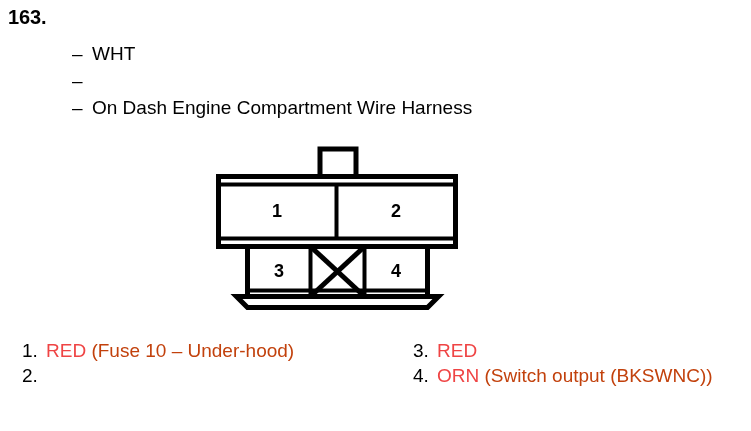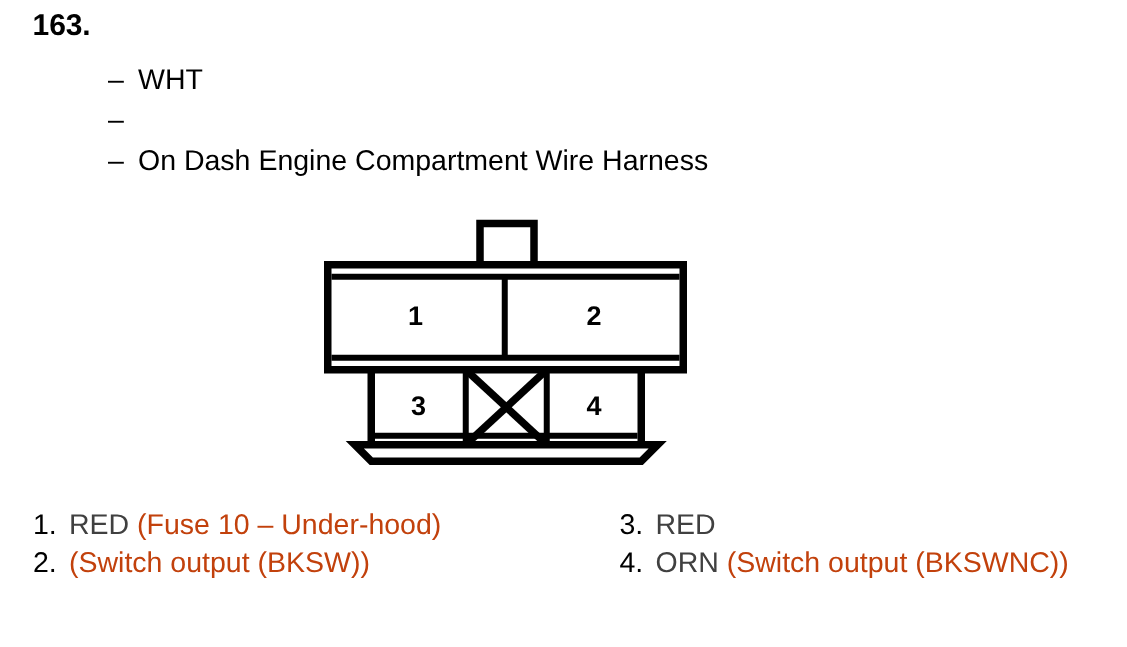--- a/index.html
+++ b/index.html
@@ -25,21 +25,20 @@
     display: flex;
     align-items: baseline;
     font-weight: bold;
     font-size: 20px;
     letter-spacing: -0.1px;
     white-space: nowrap;
   }
   .heading-number {
     width: 66px;
     flex: none;
-    text-align: center;
   }
   .heading-title { flex: none; }
 
   .sub-list {
     position: absolute;
     left: 72px;
     top: 40px;
     font-size: 19px;
     line-height: 27px;
     white-space: nowrap;
@@ -89,21 +88,21 @@
   }
   .legend-index {
     width: 24px;
     flex: none;
     text-align: left;
   }
   .legend-body {
     flex: none;
   }
   .legend-line { display: block; }
-  .legend-black { color: #404040; text-align: center; }
+  .legend-black { color: #ef4444; text-align: center; }
   .legend-blue  { color: #c2410c; }
 </style>
 </head>
 <body>
 
 <div class="heading">
   <span class="heading-number">163.</span>
 </div>
 
 <div class="sub-list">
@@ -160,23 +159,20 @@
     <span class="legend-body">
       <span class="legend-line">
         <span class="legend-black">RED </span><span class="legend-blue">(Fuse 10 – Under-hood)</span>
       </span>
     </span>
   </div>
 
   <div class="legend-item">
     <span class="legend-index">2.</span>
     <span class="legend-body">
-      <span class="legend-line">
-        <span class="legend-black"></span><span class="legend-blue">(Switch output (BKSW))</span>
-      </span>
     </span>
   </div>
 
 </div>
 
 <div class="legend-col legend-right">
 
   <div class="legend-item">
     <span class="legend-index">3.</span>
     <span class="legend-body">

